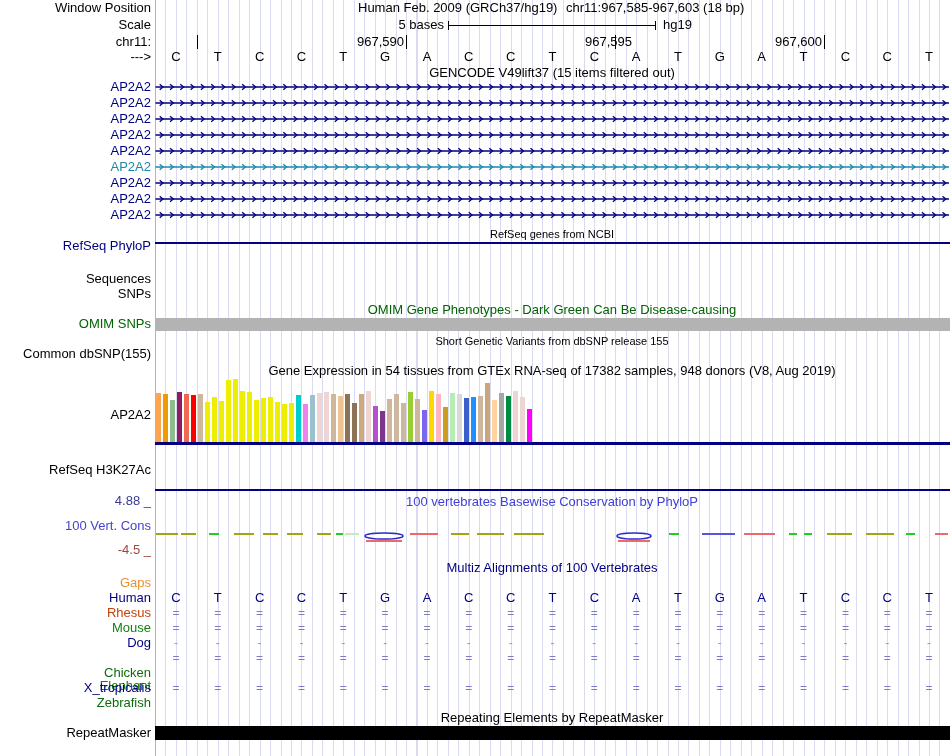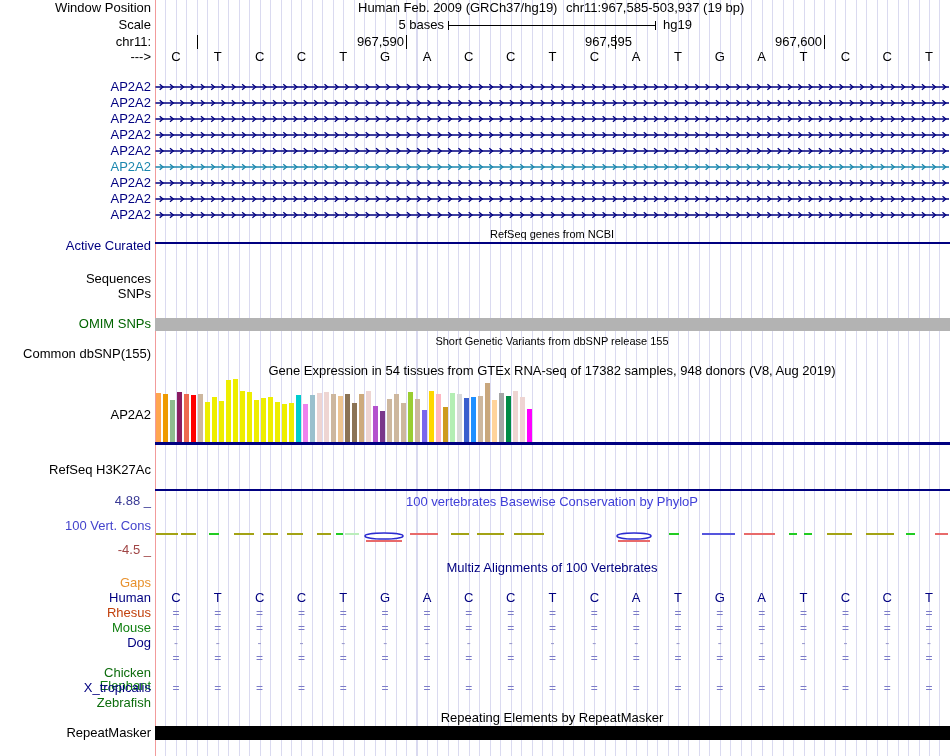--- a/index.html
+++ b/index.html
@@ -24,21 +24,21 @@
 </style>
 </head>
 <body>
 
 <div id="app">
   <div class="grid"></div>
   <div class="guide"></div>
 
   <div class="lbl" style="top:1px">Window Position</div>
   <div class="abs" style="left:358px;top:1px;line-height:14px">Human Feb. 2009 (GRCh37/hg19)</div>
-  <div class="abs" style="left:566px;top:1px;line-height:14px">chr11:967,585-503,937 (19 bp)</div>
+  <div class="abs" style="left:566px;top:1px;line-height:14px">chr11:967,585-967,603 (18 bp)</div>
 
   <div class="lbl" style="top:18px">Scale</div>
   <div class="abs" style="left:380px;top:18px;width:64px;text-align:right;line-height:14px">5 bases</div>
   <div class="hbar" style="left:448px;top:25px;width:208px;height:1px;background:#000"></div>
   <div class="hbar" style="left:448px;top:21px;width:1px;height:9px;background:#000"></div>
   <div class="hbar" style="left:655px;top:21px;width:1px;height:9px;background:#000"></div>
   <div class="abs" style="left:663px;top:18px;line-height:14px">hg19</div>
 
   <div class="lbl" style="top:35px">chr11:</div>
   <div id="coord-row">
@@ -67,20 +67,21 @@
       <div class="base" style="left:636.1842105263158px;top:50px;">A</div>
       <div class="base" style="left:678.0263157894738px;top:50px;">T</div>
       <div class="base" style="left:719.8684210526316px;top:50px;">G</div>
       <div class="base" style="left:761.7105263157895px;top:50px;">A</div>
       <div class="base" style="left:803.5526315789474px;top:50px;">T</div>
       <div class="base" style="left:845.3947368421053px;top:50px;">C</div>
       <div class="base" style="left:887.2368421052632px;top:50px;">C</div>
       <div class="base" style="left:929.0789473684212px;top:50px;">T</div>
     </div>
 
+  <div class="title" style="top:66px">GENCODE V49lift37 (15 items filtered out)</div>
   <div id="gencode-rows">
       <div class="lbl" style="top:80px;color:#000080;">AP2A2</div>
       <div class="rowline" style="top:81px;">
         <svg width="795" height="12">
     <line x1="0.5" y1="6" x2="794" y2="6" stroke="#000080" stroke-width="1.6"></line>
     <path d="M4.7 3.2L8.0 6L4.7 8.8M15.0 3.2L18.3 6L15.0 8.8M25.3 3.2L28.6 6L25.3 8.8M35.6 3.2L38.9 6L35.6 8.8M45.9 3.2L49.2 6L45.9 8.8M56.2 3.2L59.5 6L56.2 8.8M66.5 3.2L69.8 6L66.5 8.8M76.8 3.2L80.1 6L76.8 8.8M87.1 3.2L90.4 6L87.1 8.8M97.4 3.2L100.7 6L97.4 8.8M107.7 3.2L111.0 6L107.7 8.8M118.0 3.2L121.3 6L118.0 8.8M128.3 3.2L131.6 6L128.3 8.8M138.6 3.2L141.9 6L138.6 8.8M148.9 3.2L152.2 6L148.9 8.8M159.2 3.2L162.5 6L159.2 8.8M169.5 3.2L172.8 6L169.5 8.8M179.8 3.2L183.1 6L179.8 8.8M190.1 3.2L193.4 6L190.1 8.8M200.4 3.2L203.7 6L200.4 8.8M210.7 3.2L214.0 6L210.7 8.8M221.0 3.2L224.3 6L221.0 8.8M231.3 3.2L234.6 6L231.3 8.8M241.6 3.2L244.9 6L241.6 8.8M251.9 3.2L255.2 6L251.9 8.8M262.2 3.2L265.5 6L262.2 8.8M272.5 3.2L275.8 6L272.5 8.8M282.8 3.2L286.1 6L282.8 8.8M293.1 3.2L296.4 6L293.1 8.8M303.4 3.2L306.7 6L303.4 8.8M313.7 3.2L317.0 6L313.7 8.8M324.0 3.2L327.3 6L324.0 8.8M334.3 3.2L337.6 6L334.3 8.8M344.6 3.2L347.9 6L344.6 8.8M354.9 3.2L358.2 6L354.9 8.8M365.2 3.2L368.5 6L365.2 8.8M375.5 3.2L378.8 6L375.5 8.8M385.8 3.2L389.1 6L385.8 8.8M396.1 3.2L399.4 6L396.1 8.8M406.4 3.2L409.7 6L406.4 8.8M416.7 3.2L420.0 6L416.7 8.8M427.0 3.2L430.3 6L427.0 8.8M437.3 3.2L440.6 6L437.3 8.8M447.6 3.2L450.9 6L447.6 8.8M457.9 3.2L461.2 6L457.9 8.8M468.2 3.2L471.5 6L468.2 8.8M478.5 3.2L481.8 6L478.5 8.8M488.8 3.2L492.1 6L488.8 8.8M499.1 3.2L502.4 6L499.1 8.8M509.4 3.2L512.7 6L509.4 8.8M519.7 3.2L523.0 6L519.7 8.8M530.0 3.2L533.3 6L530.0 8.8M540.3 3.2L543.6 6L540.3 8.8M550.6 3.2L553.9 6L550.6 8.8M560.9 3.2L564.2 6L560.9 8.8M571.2 3.2L574.5 6L571.2 8.8M581.5 3.2L584.8 6L581.5 8.8M591.8 3.2L595.1 6L591.8 8.8M602.1 3.2L605.4 6L602.1 8.8M612.4 3.2L615.7 6L612.4 8.8M622.7 3.2L626.0 6L622.7 8.8M633.0 3.2L636.3 6L633.0 8.8M643.3 3.2L646.6 6L643.3 8.8M653.6 3.2L656.9 6L653.6 8.8M663.9 3.2L667.2 6L663.9 8.8M674.2 3.2L677.5 6L674.2 8.8M684.5 3.2L687.8 6L684.5 8.8M694.8 3.2L698.1 6L694.8 8.8M705.1 3.2L708.4 6L705.1 8.8M715.4 3.2L718.7 6L715.4 8.8M725.7 3.2L729.0 6L725.7 8.8M736.0 3.2L739.3 6L736.0 8.8M746.3 3.2L749.6 6L746.3 8.8M756.6 3.2L759.9 6L756.6 8.8M766.9 3.2L770.2 6L766.9 8.8M777.2 3.2L780.5 6L777.2 8.8M787.5 3.2L790.8 6L787.5 8.8" stroke="#000080" stroke-width="1.3" fill="none"></path>
         </svg>
       </div>
       <div class="lbl" style="top:96px;color:#000080;">AP2A2</div>
       <div class="rowline" style="top:97px;">
@@ -134,26 +135,27 @@
       <div class="lbl" style="top:208px;color:#000080;">AP2A2</div>
       <div class="rowline" style="top:209px;">
         <svg width="795" height="12">
     <line x1="0.5" y1="6" x2="794" y2="6" stroke="#000080" stroke-width="1.6"></line>
     <path d="M4.7 3.2L8.0 6L4.7 8.8M15.0 3.2L18.3 6L15.0 8.8M25.3 3.2L28.6 6L25.3 8.8M35.6 3.2L38.9 6L35.6 8.8M45.9 3.2L49.2 6L45.9 8.8M56.2 3.2L59.5 6L56.2 8.8M66.5 3.2L69.8 6L66.5 8.8M76.8 3.2L80.1 6L76.8 8.8M87.1 3.2L90.4 6L87.1 8.8M97.4 3.2L100.7 6L97.4 8.8M107.7 3.2L111.0 6L107.7 8.8M118.0 3.2L121.3 6L118.0 8.8M128.3 3.2L131.6 6L128.3 8.8M138.6 3.2L141.9 6L138.6 8.8M148.9 3.2L152.2 6L148.9 8.8M159.2 3.2L162.5 6L159.2 8.8M169.5 3.2L172.8 6L169.5 8.8M179.8 3.2L183.1 6L179.8 8.8M190.1 3.2L193.4 6L190.1 8.8M200.4 3.2L203.7 6L200.4 8.8M210.7 3.2L214.0 6L210.7 8.8M221.0 3.2L224.3 6L221.0 8.8M231.3 3.2L234.6 6L231.3 8.8M241.6 3.2L244.9 6L241.6 8.8M251.9 3.2L255.2 6L251.9 8.8M262.2 3.2L265.5 6L262.2 8.8M272.5 3.2L275.8 6L272.5 8.8M282.8 3.2L286.1 6L282.8 8.8M293.1 3.2L296.4 6L293.1 8.8M303.4 3.2L306.7 6L303.4 8.8M313.7 3.2L317.0 6L313.7 8.8M324.0 3.2L327.3 6L324.0 8.8M334.3 3.2L337.6 6L334.3 8.8M344.6 3.2L347.9 6L344.6 8.8M354.9 3.2L358.2 6L354.9 8.8M365.2 3.2L368.5 6L365.2 8.8M375.5 3.2L378.8 6L375.5 8.8M385.8 3.2L389.1 6L385.8 8.8M396.1 3.2L399.4 6L396.1 8.8M406.4 3.2L409.7 6L406.4 8.8M416.7 3.2L420.0 6L416.7 8.8M427.0 3.2L430.3 6L427.0 8.8M437.3 3.2L440.6 6L437.3 8.8M447.6 3.2L450.9 6L447.6 8.8M457.9 3.2L461.2 6L457.9 8.8M468.2 3.2L471.5 6L468.2 8.8M478.5 3.2L481.8 6L478.5 8.8M488.8 3.2L492.1 6L488.8 8.8M499.1 3.2L502.4 6L499.1 8.8M509.4 3.2L512.7 6L509.4 8.8M519.7 3.2L523.0 6L519.7 8.8M530.0 3.2L533.3 6L530.0 8.8M540.3 3.2L543.6 6L540.3 8.8M550.6 3.2L553.9 6L550.6 8.8M560.9 3.2L564.2 6L560.9 8.8M571.2 3.2L574.5 6L571.2 8.8M581.5 3.2L584.8 6L581.5 8.8M591.8 3.2L595.1 6L591.8 8.8M602.1 3.2L605.4 6L602.1 8.8M612.4 3.2L615.7 6L612.4 8.8M622.7 3.2L626.0 6L622.7 8.8M633.0 3.2L636.3 6L633.0 8.8M643.3 3.2L646.6 6L643.3 8.8M653.6 3.2L656.9 6L653.6 8.8M663.9 3.2L667.2 6L663.9 8.8M674.2 3.2L677.5 6L674.2 8.8M684.5 3.2L687.8 6L684.5 8.8M694.8 3.2L698.1 6L694.8 8.8M705.1 3.2L708.4 6L705.1 8.8M715.4 3.2L718.7 6L715.4 8.8M725.7 3.2L729.0 6L725.7 8.8M736.0 3.2L739.3 6L736.0 8.8M746.3 3.2L749.6 6L746.3 8.8M756.6 3.2L759.9 6L756.6 8.8M766.9 3.2L770.2 6L766.9 8.8M777.2 3.2L780.5 6L777.2 8.8M787.5 3.2L790.8 6L787.5 8.8" stroke="#000080" stroke-width="1.3" fill="none"></path>
         </svg>
       </div>
     </div>
 
   <div class="title small" style="top:227px">RefSeq genes from NCBI</div>
-  <div class="lbl" style="top:239px;color:#000080">Active Curated</div>
+  <div class="lbl" style="top:239px;color:#000080">RefSeq PhyloP</div>
   <div class="hbar" style="left:155px;top:242px;width:795px;height:2px;background:#000080"></div>
 
   <div class="lbl" style="top:272px">Sequences</div>
   <div class="lbl" style="top:287px">SNPs</div>
 
+  <div class="title" style="top:303px;color:#006400">OMIM Gene Phenotypes - Dark Green Can Be Disease-causing</div>
   <div class="lbl" style="top:317px;color:#006400">OMIM SNPs</div>
   <div class="hbar" style="left:155px;top:318px;width:795px;height:13px;background:#B3B3B3"></div>
 
   <div class="title small" style="top:334px">Short Genetic Variants from dbSNP release 155</div>
   <div class="lbl" style="top:347px">Common dbSNP(155)</div>
 
   <div class="title" style="top:364px">Gene Expression in 54 tissues from GTEx RNA-seq of 17382 samples, 948 donors (V8, Aug 2019)</div>
   <div class="lbl" style="top:408px">AP2A2</div>
   <div id="gtex-bars" class="abs" style="left:155px;top:379px;width:795px;height:63px">
       <div class="gx-bar" style="left:0.5px;height:49px;background:#FFA54F;"></div>

